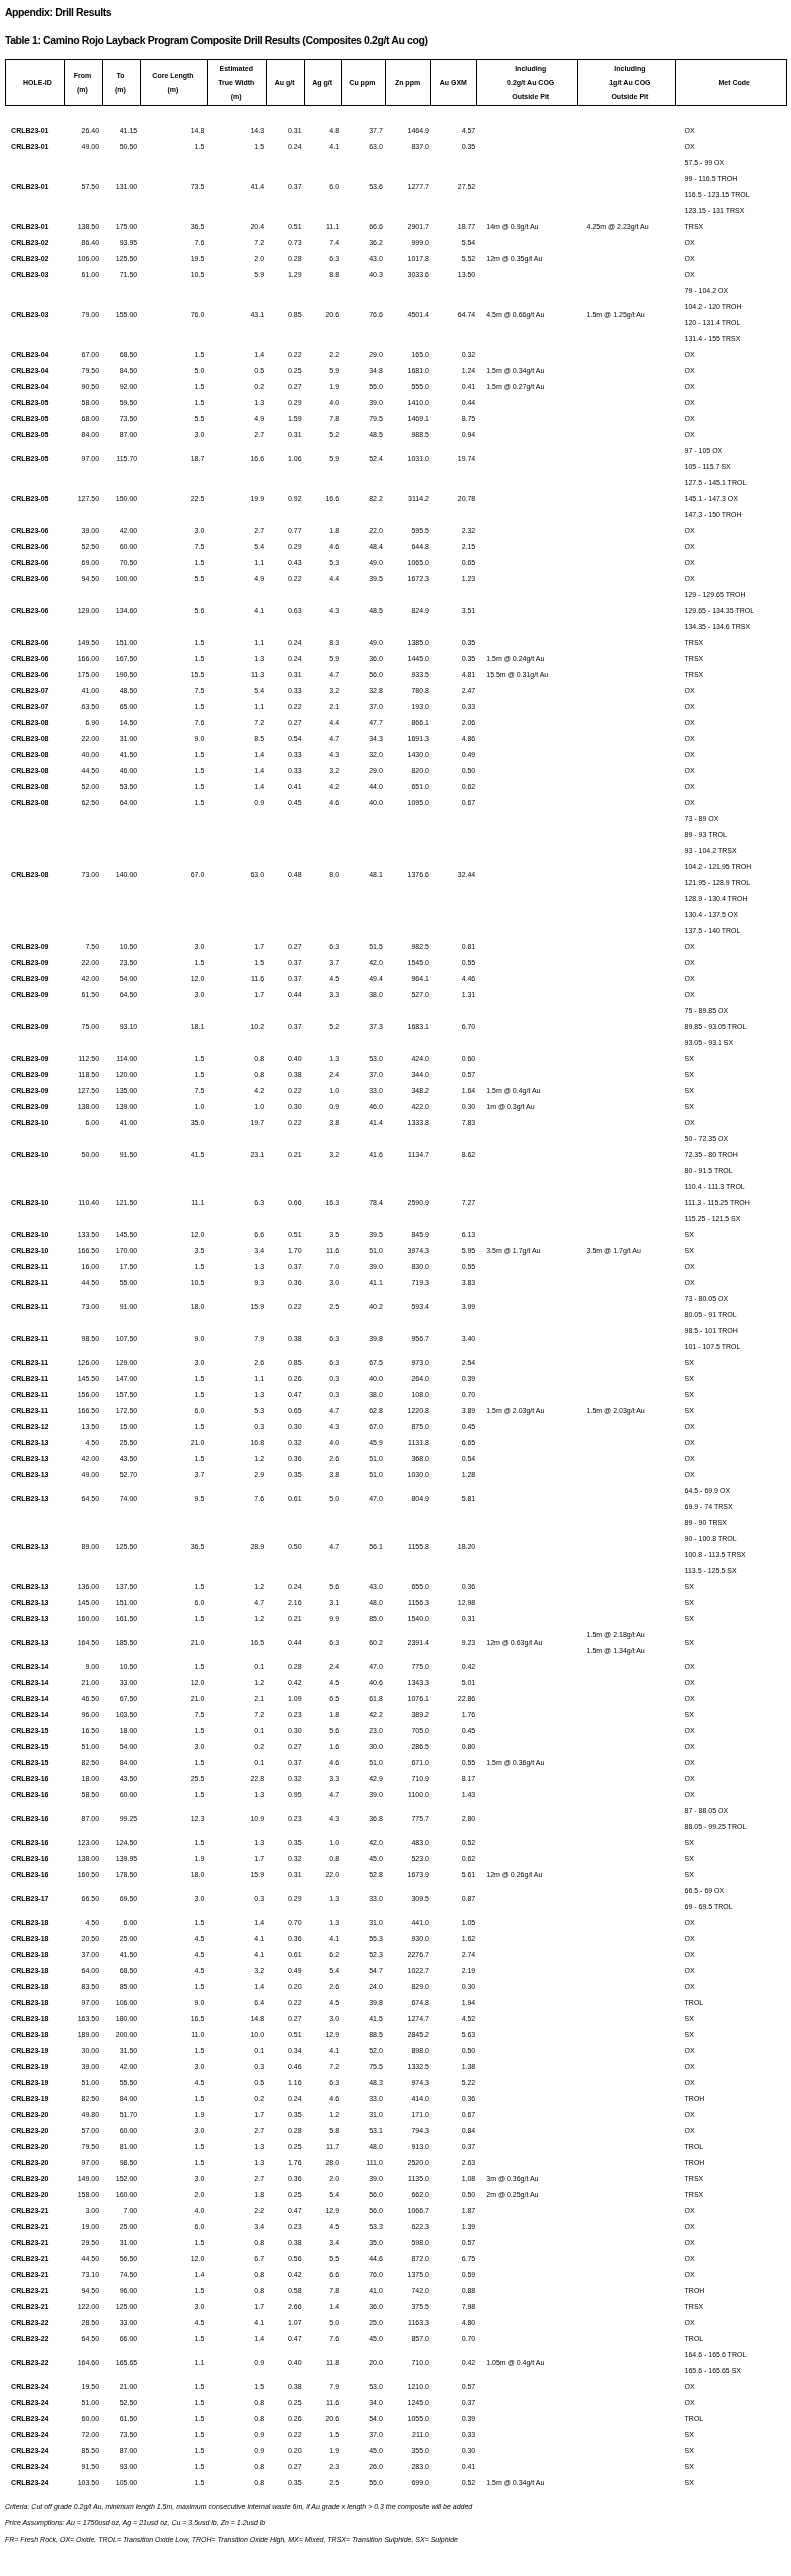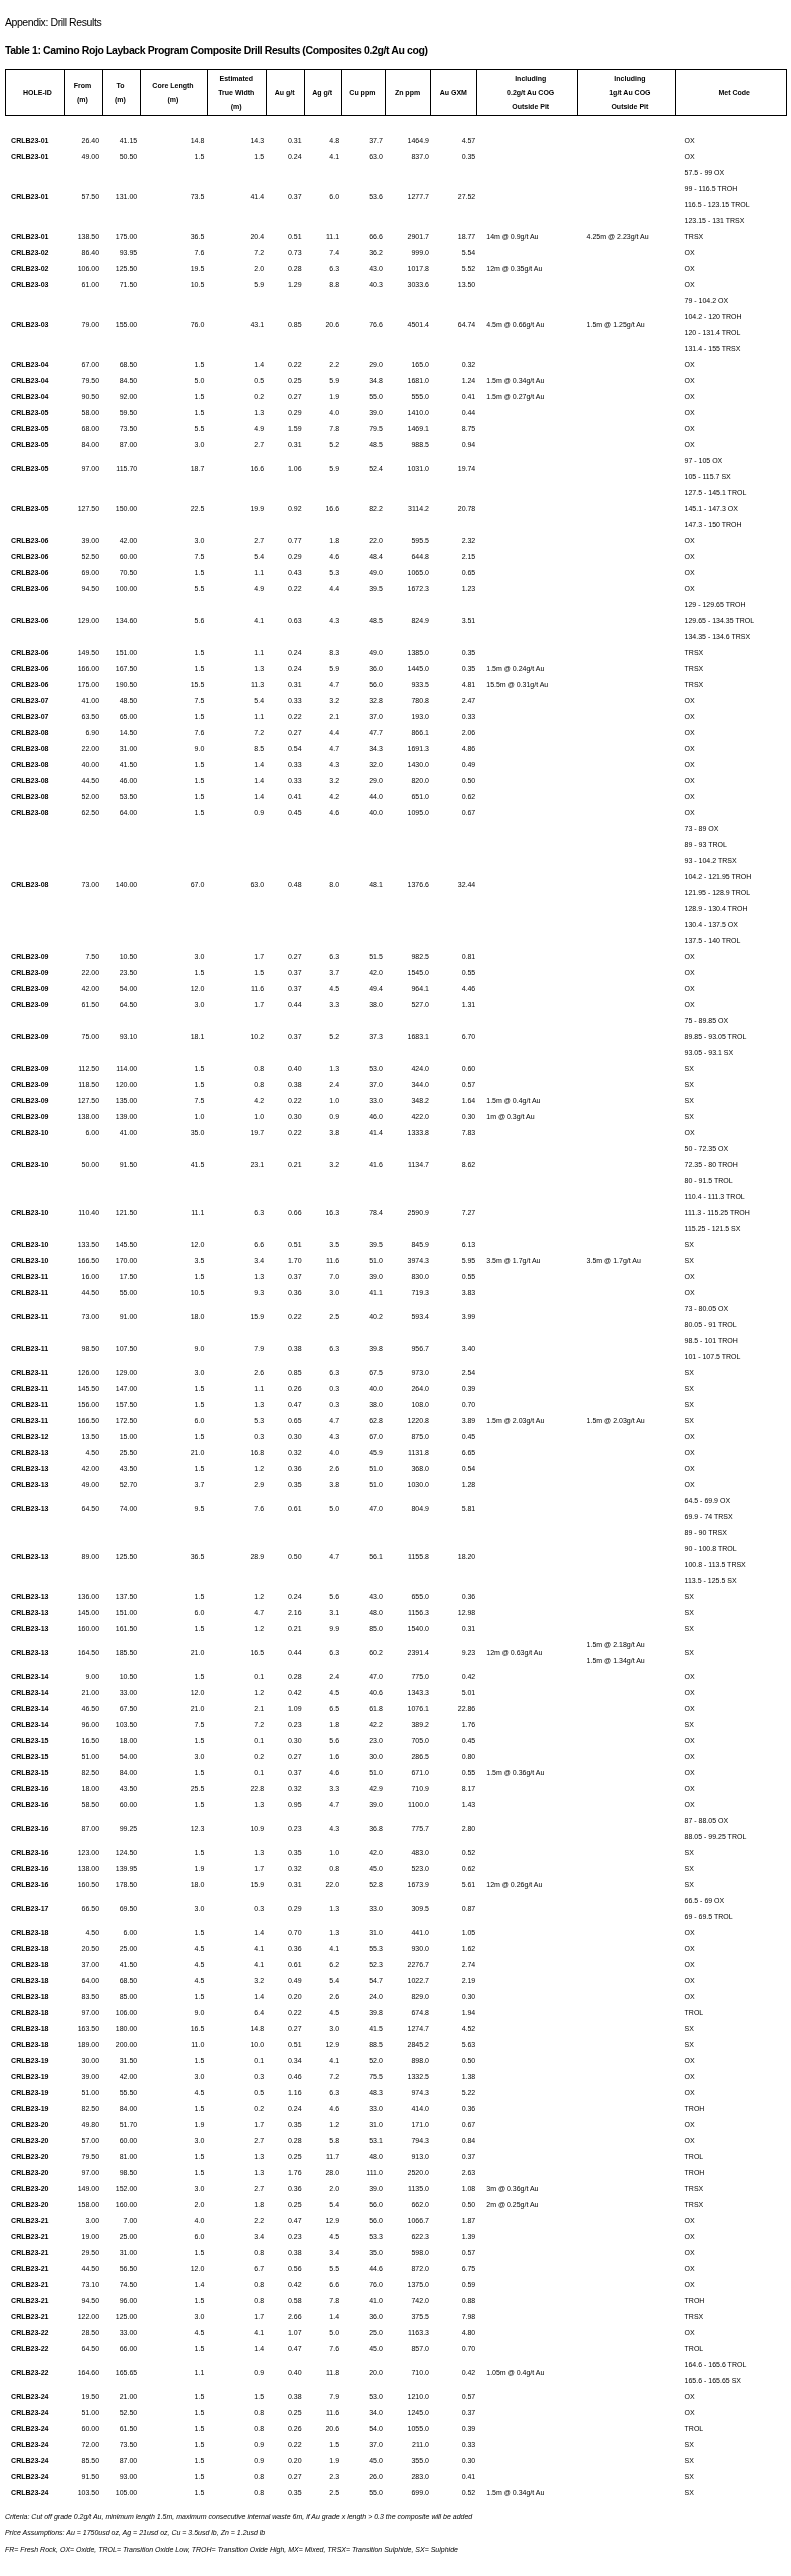--- a/index.html
+++ b/index.html
@@ -1,18 +1,18 @@
 <!DOCTYPE html>
 <html style="font-size:9.8px"><head>
 <meta charset="utf-8">
 <style>
   html,body{margin:0;padding:0;background:#fff;color:#000;}
   body{width:792px;height:2576px;font-family:"Liberation Sans",sans-serif;overflow:hidden;}
   .page{padding:6.2px 0 0 4.9px;}
-  .title{font-size:10.5px;font-weight:normal;letter-spacing:-0.4px;margin:10px 0 16px 0;}
+  .title{font-size:10.5px;font-weight:bold;letter-spacing:-0.4px;margin:0 0 16px 0;}
   .subtitle{font-size:10.5px;font-weight:bold;letter-spacing:-0.4px;margin:0 0 13px 0;}
   .tbl{width:782px;}
   .thead{display:flex;border:1.2px solid #000;height:47px;box-sizing:border-box;}
   .th{box-sizing:border-box;border-right:1.2px solid #000;display:flex;flex-direction:column;justify-content:center;text-align:center;font-weight:bold;font-size:7px;line-height:14px;padding:0 1.2px;}
   .th:last-child{border-right:none;}
   .tbody{padding-top:17px;}
   .tr{display:flex;align-items:center;}
   .td{box-sizing:border-box;font-size:7px;line-height:16px;white-space:nowrap;}
   .num{text-align:right;}
   .c0{width:7.56%;font-weight:bold;padding-left:6.2px;}

